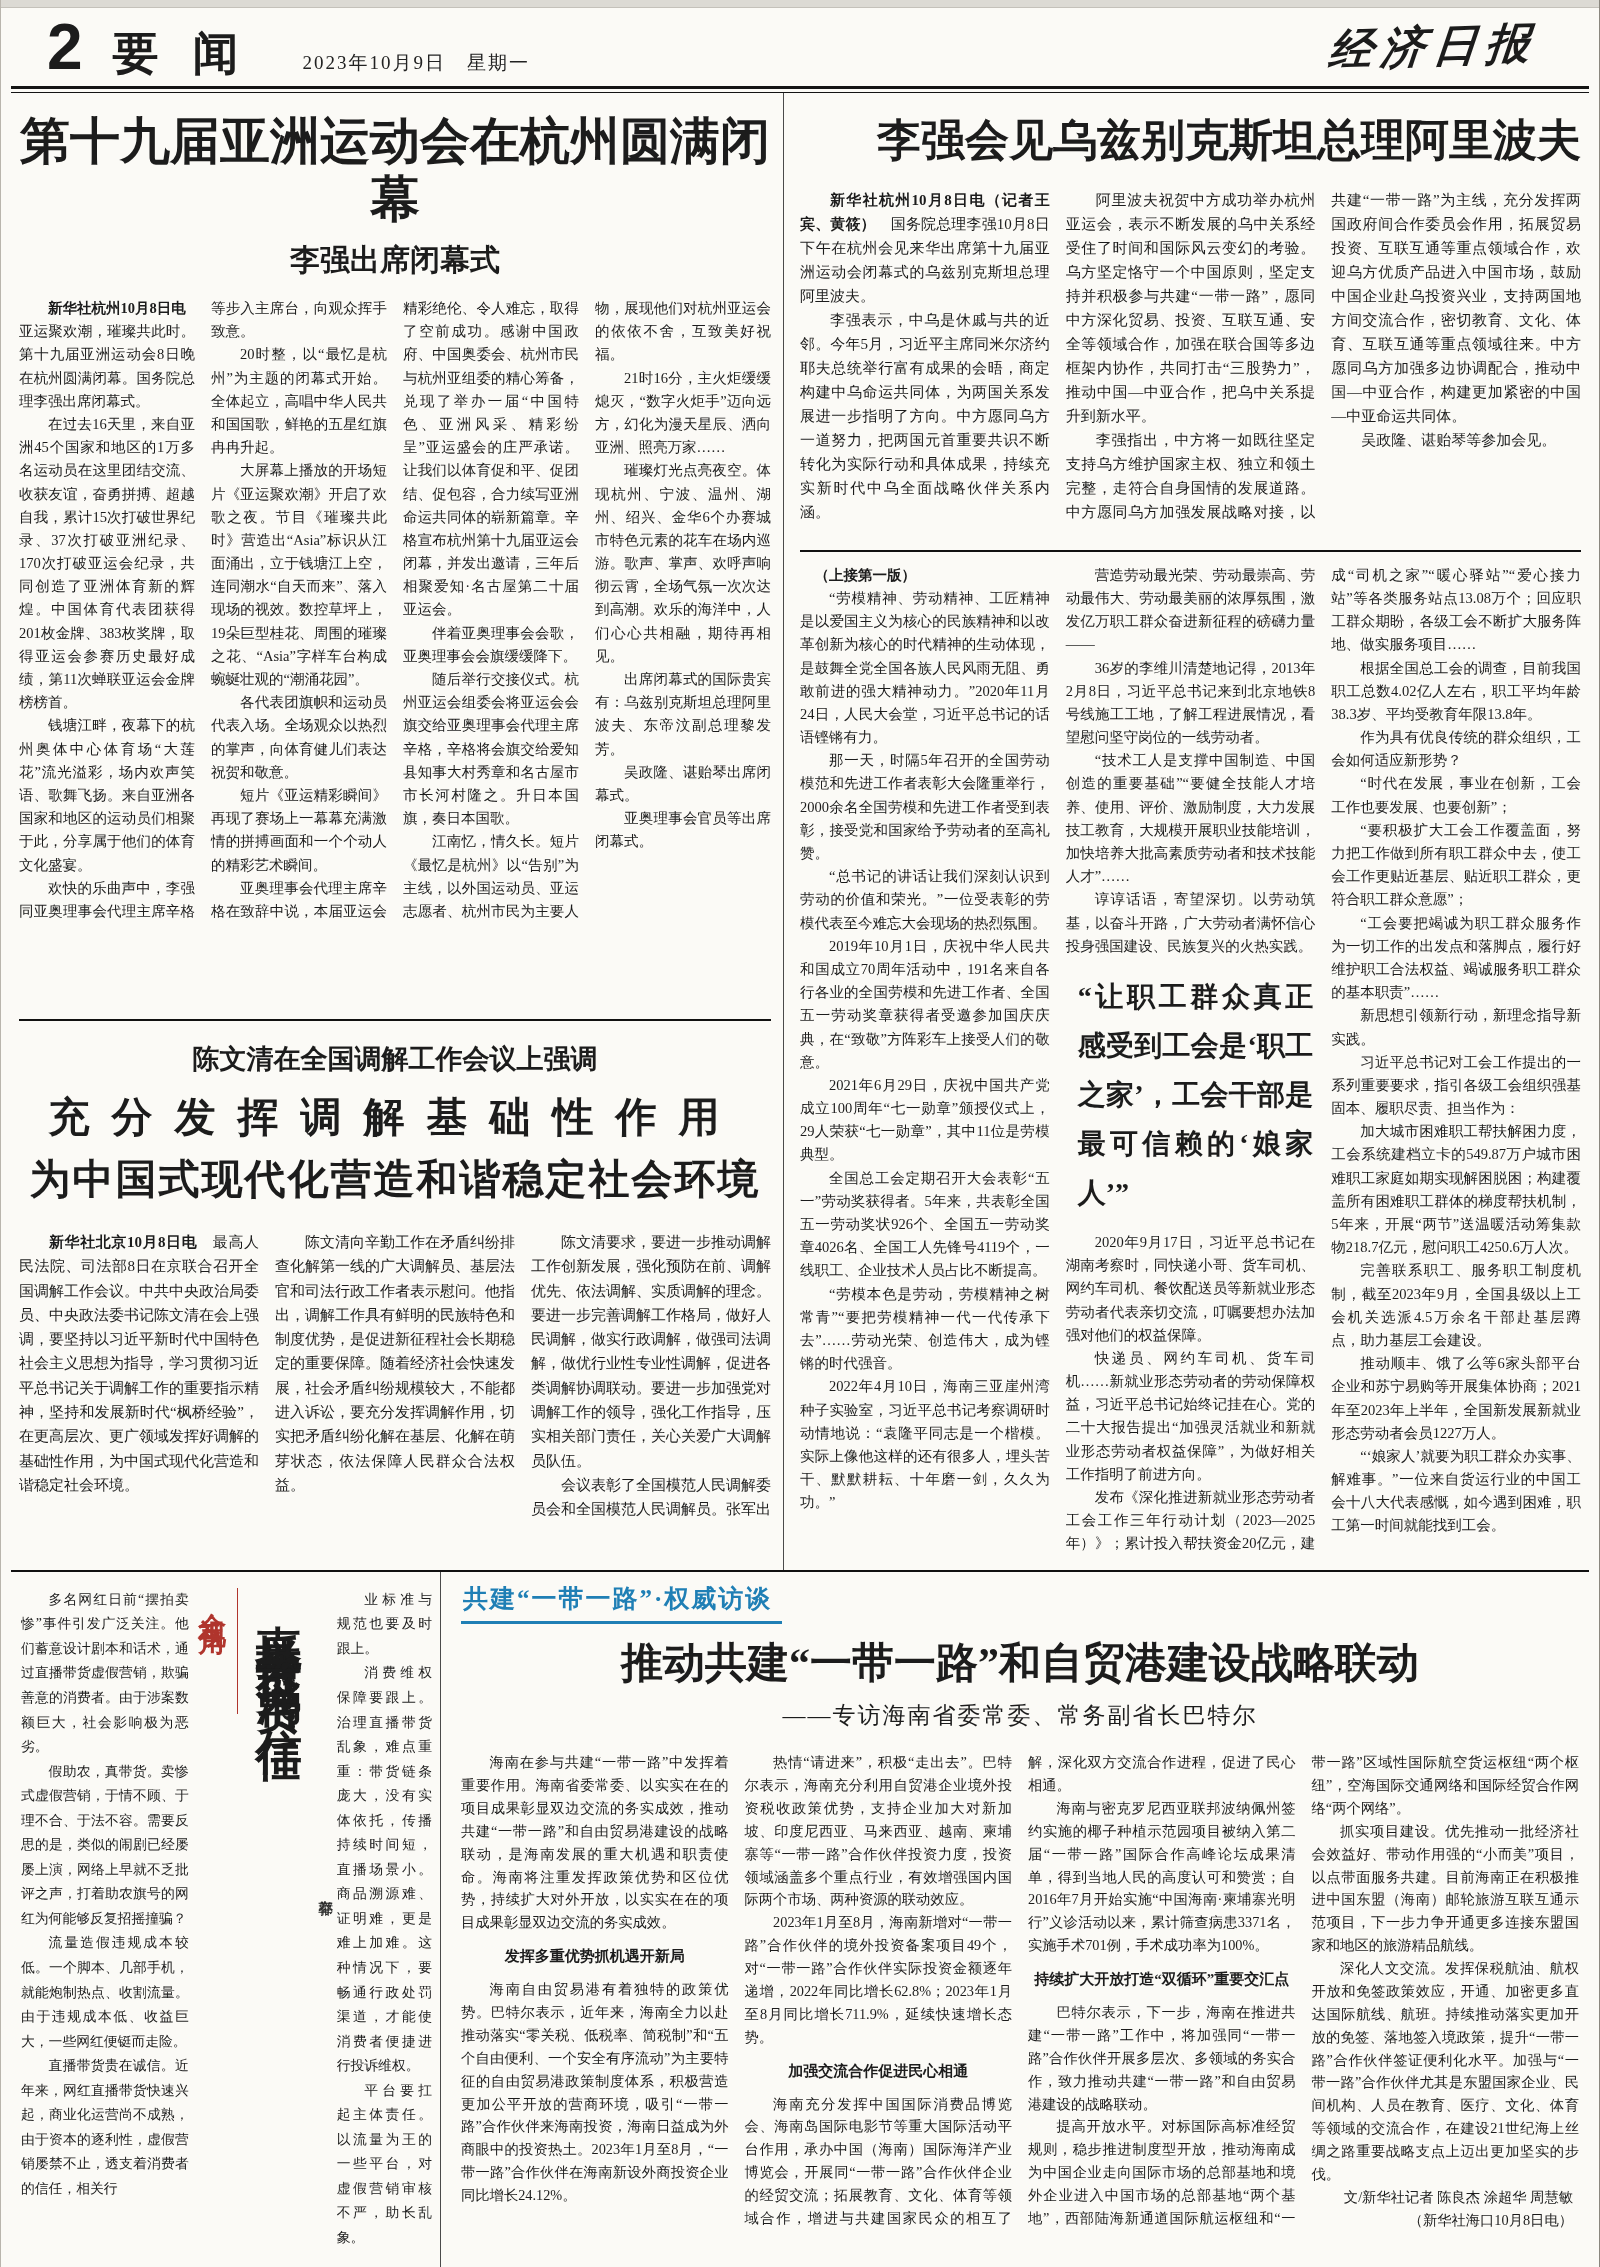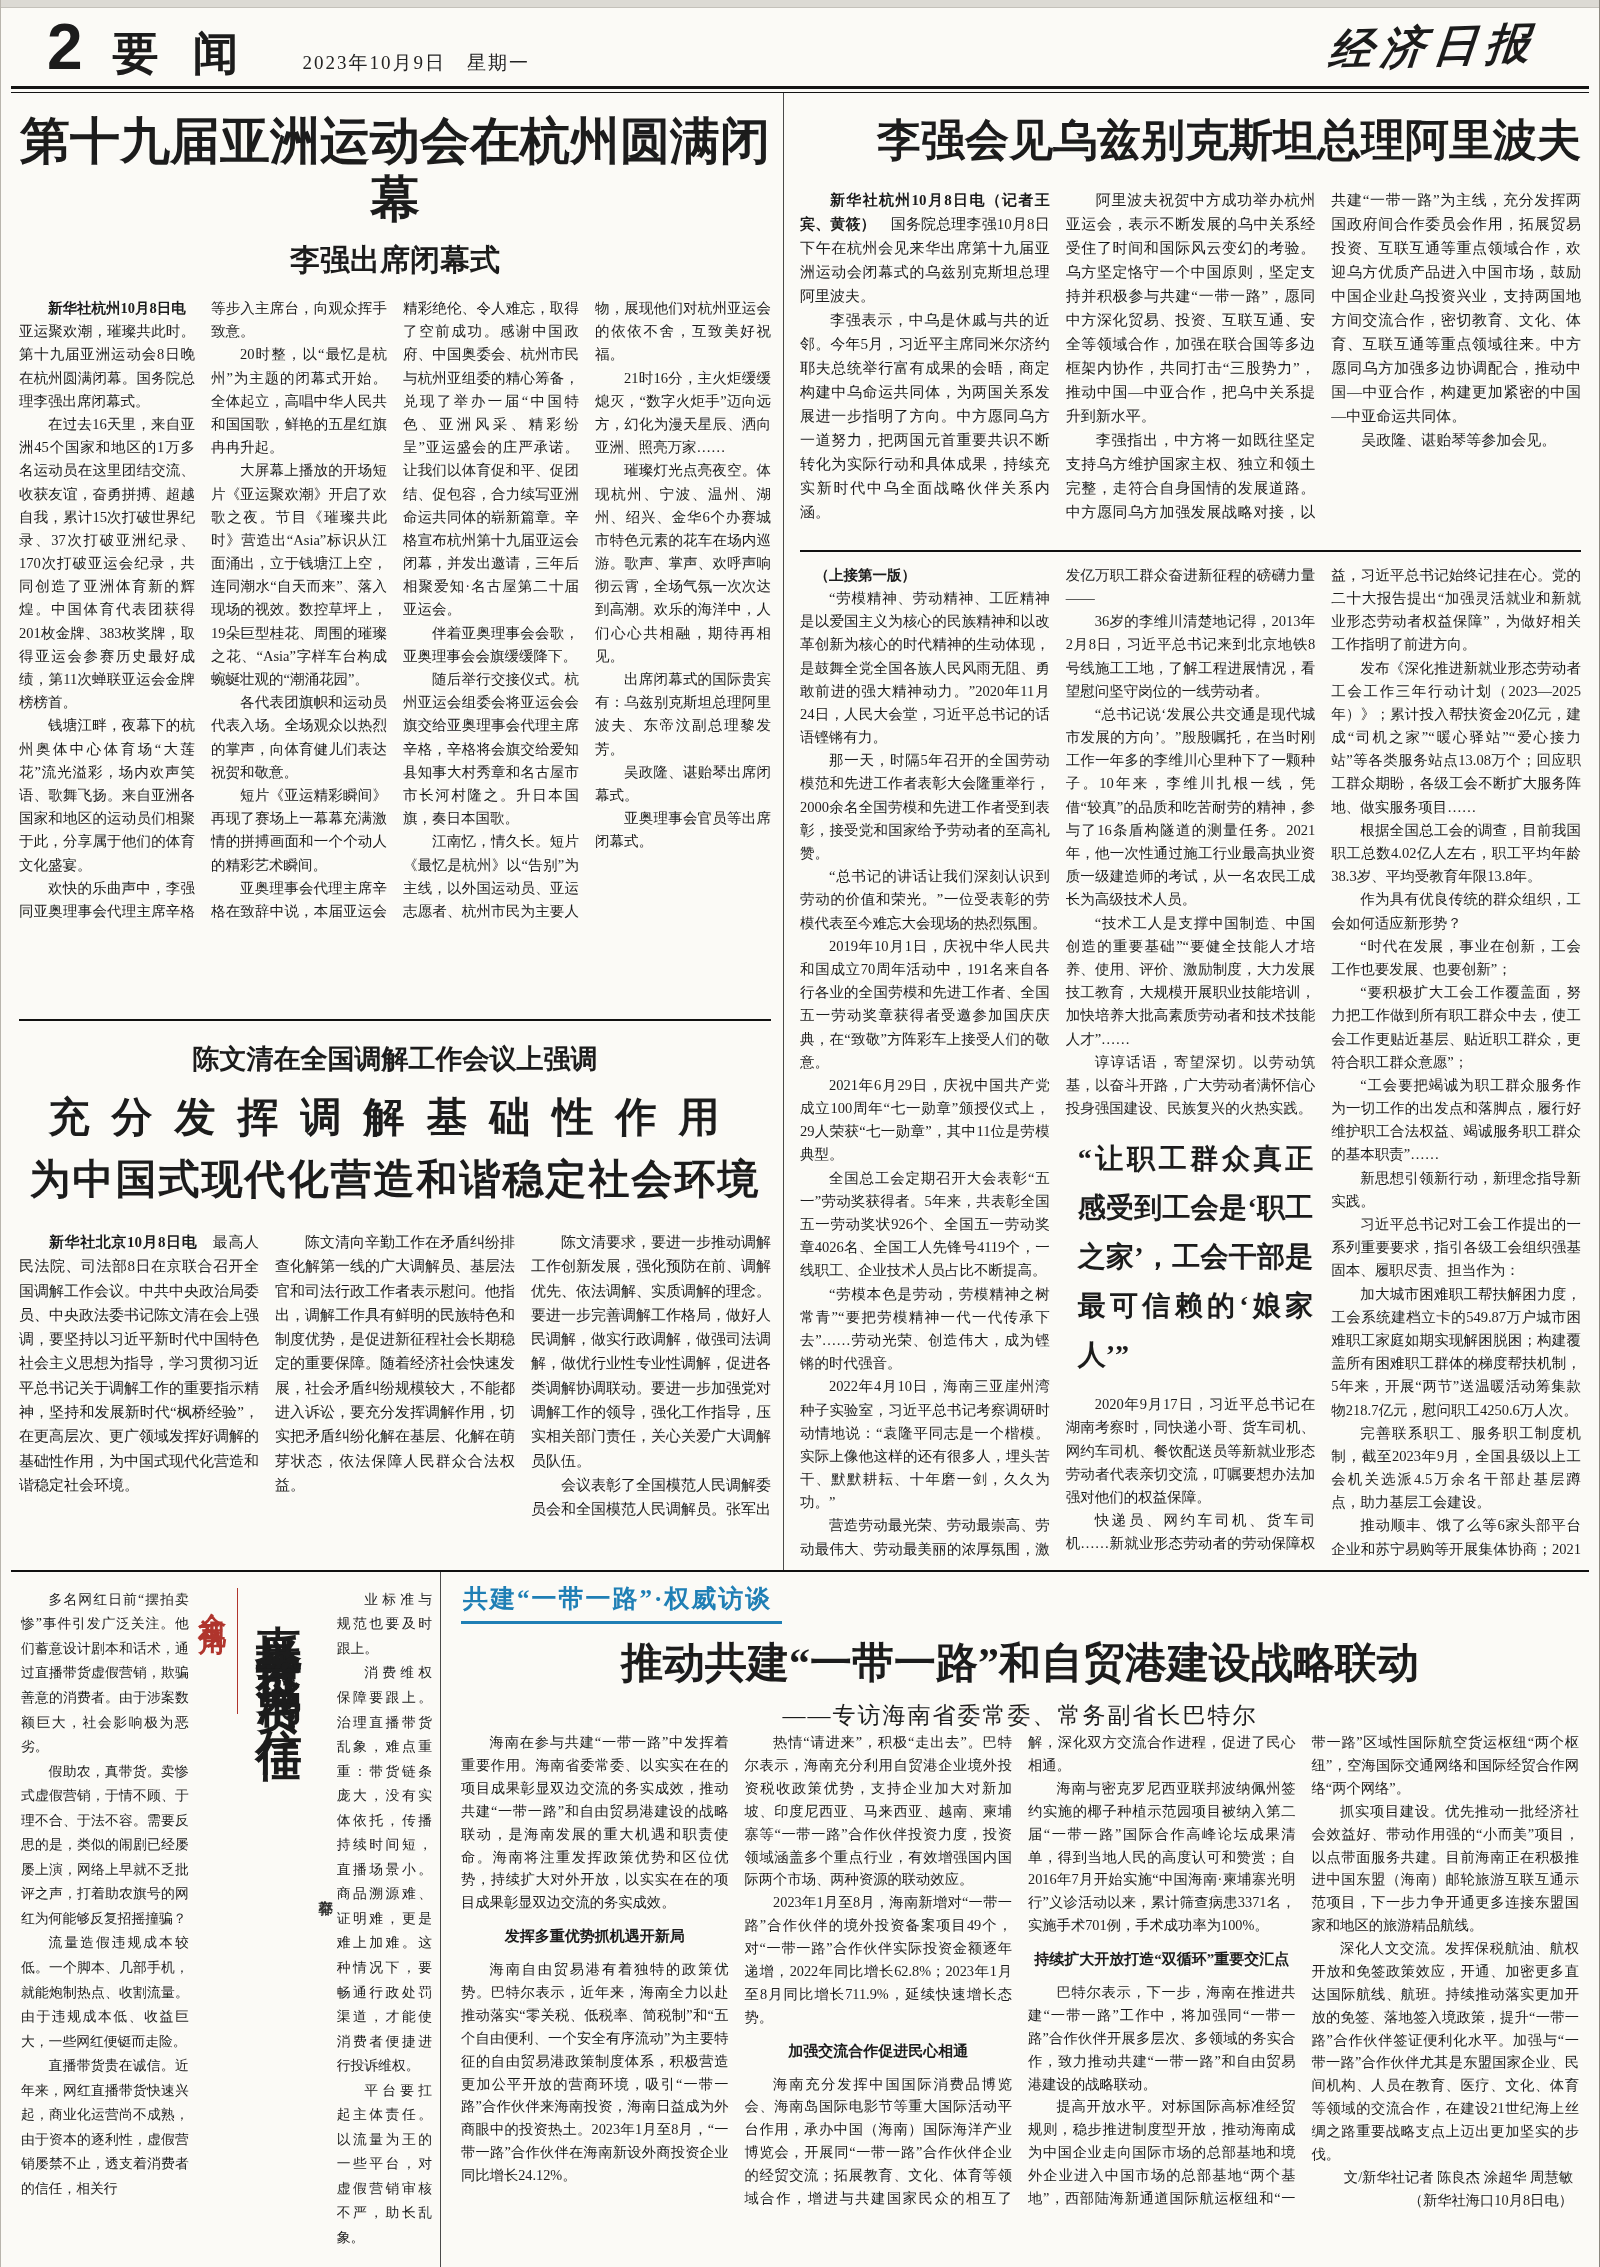--- a/index.html
+++ b/index.html
@@ -50,21 +50,21 @@
   .jsj-mid{flex:1;display:flex;justify-content:center;padding:0 2px;}
   .jsj-label{writing-mode:vertical-rl;font-size:28px;font-weight:900;color:#b0352d;letter-spacing:7px;
              height:124px;padding:2px 6px 0 2px;border-right:1px solid #b0352d;}
   .jsj-headline{writing-mode:vertical-rl;font-size:46px;font-weight:900;letter-spacing:9px;height:696px;margin:0 6px 0 10px;}
   .jsj-author{writing-mode:vertical-rl;font-size:15px;height:110px;margin-top:300px;color:#2a2a2a;}
 
   .brd{flex:1;padding:8px 10px 0 20px;box-sizing:border-box;}
   .brd-kicker{display:inline-block;color:#1f7fb5;font-size:25px;font-weight:bold;
               border-bottom:3px solid #1f7fb5;padding:0 10px 6px 2px;letter-spacing:2px;margin:2px 0 10px;}
   .brd-headline{font-size:42px;font-weight:900;text-align:center;margin:4px 0 12px;line-height:1.2;}
-  .brd-subhead{font-size:23px;text-align:center;letter-spacing:2px;margin:0 0 0;}
+  .brd-subhead{font-size:23px;text-align:center;letter-spacing:2px;margin:0 0 20px;}
   #brd-body{column-count:4;height:534px;font-size:14.3px;line-height:1.6;}
 </style>
 </head>
 <body>
 
 <div class="page">
   <div class="topbar"></div>
 
   <header class="masthead">
     <div class="mh-left">
@@ -135,21 +135,20 @@
             <p class="bp">“劳模精神、劳动精神、工匠精神是以爱国主义为核心的民族精神和以改革创新为核心的时代精神的生动体现，是鼓舞全党全国各族人民风雨无阻、勇敢前进的强大精神动力。”2020年11月24日，人民大会堂，习近平总书记的话语铿锵有力。</p>
             <p class="bp">那一天，时隔5年召开的全国劳动模范和先进工作者表彰大会隆重举行，2000余名全国劳模和先进工作者受到表彰，接受党和国家给予劳动者的至高礼赞。</p>
             <p class="bp">“总书记的讲话让我们深刻认识到劳动的价值和荣光。”一位受表彰的劳模代表至今难忘大会现场的热烈氛围。</p>
             <p class="bp">2019年10月1日，庆祝中华人民共和国成立70周年活动中，191名来自各行各业的全国劳模和先进工作者、全国五一劳动奖章获得者受邀参加国庆庆典，在“致敬”方阵彩车上接受人们的敬意。</p>
             <p class="bp">2021年6月29日，庆祝中国共产党成立100周年“七一勋章”颁授仪式上，29人荣获“七一勋章”，其中11位是劳模典型。</p>
             <p class="bp">全国总工会定期召开大会表彰“五一”劳动奖获得者。5年来，共表彰全国五一劳动奖状926个、全国五一劳动奖章4026名、全国工人先锋号4119个，一线职工、企业技术人员占比不断提高。</p>
             <p class="bp">“劳模本色是劳动，劳模精神之树常青”“要把劳模精神一代一代传承下去”……劳动光荣、创造伟大，成为铿锵的时代强音。</p>
             <p class="bp">2022年4月10日，海南三亚崖州湾种子实验室，习近平总书记考察调研时动情地说：“袁隆平同志是一个楷模。实际上像他这样的还有很多人，埋头苦干、默默耕耘、十年磨一剑，久久为功。”</p>
             <p class="bp">营造劳动最光荣、劳动最崇高、劳动最伟大、劳动最美丽的浓厚氛围，激发亿万职工群众奋进新征程的磅礴力量——</p>
             <p class="bp">36岁的李维川清楚地记得，2013年2月8日，习近平总书记来到北京地铁8号线施工工地，了解工程进展情况，看望慰问坚守岗位的一线劳动者。</p>
-            <p class="bp">“总书记说‘发展公共交通是现代城市发展的方向’。”殷殷嘱托，在当时刚工作一年多的李维川心里种下了一颗种子。10年来，李维川扎根一线，凭借“较真”的品质和吃苦耐劳的精神，参与了16条盾构隧道的测量任务。2021年，他一次性通过施工行业最高执业资质一级建造师的考试，从一名农民工成长为高级技术人员。</p>
             <p class="bp">“技术工人是支撑中国制造、中国创造的重要基础”“要健全技能人才培养、使用、评价、激励制度，大力发展技工教育，大规模开展职业技能培训，加快培养大批高素质劳动者和技术技能人才”……</p>
             <p class="bp">谆谆话语，寄望深切。以劳动筑基，以奋斗开路，广大劳动者满怀信心投身强国建设、民族复兴的火热实践。</p>
             <div class="quote-subhead">“让职工群众真正感受到工会是‘职工之家’，工会干部是最可信赖的‘娘家人’”</div>
             <p class="bp">2020年9月17日，习近平总书记在湖南考察时，同快递小哥、货车司机、网约车司机、餐饮配送员等新就业形态劳动者代表亲切交流，叮嘱要想办法加强对他们的权益保障。</p>
             <p class="bp">快递员、网约车司机、货车司机……新就业形态劳动者的劳动保障权益，习近平总书记始终记挂在心。党的二十大报告提出“加强灵活就业和新就业形态劳动者权益保障”，为做好相关工作指明了前进方向。</p>
             <p class="bp">发布《深化推进新就业形态劳动者工会工作三年行动计划（2023—2025年）》；累计投入帮扶资金20亿元，建成“司机之家”“暖心驿站”“爱心接力站”等各类服务站点13.08万个；回应职工群众期盼，各级工会不断扩大服务阵地、做实服务项目……</p>
             <p class="bp">根据全国总工会的调查，目前我国职工总数4.02亿人左右，职工平均年龄38.3岁、平均受教育年限13.8年。</p>
             <p class="bp">作为具有优良传统的群众组织，工会如何适应新形势？</p>
             <p class="bp">“时代在发展，事业在创新，工会工作也要发展、也要创新”；</p>
             <p class="bp">“要积极扩大工会工作覆盖面，努力把工作做到所有职工群众中去，使工会工作更贴近基层、贴近职工群众，更符合职工群众意愿”；</p>

